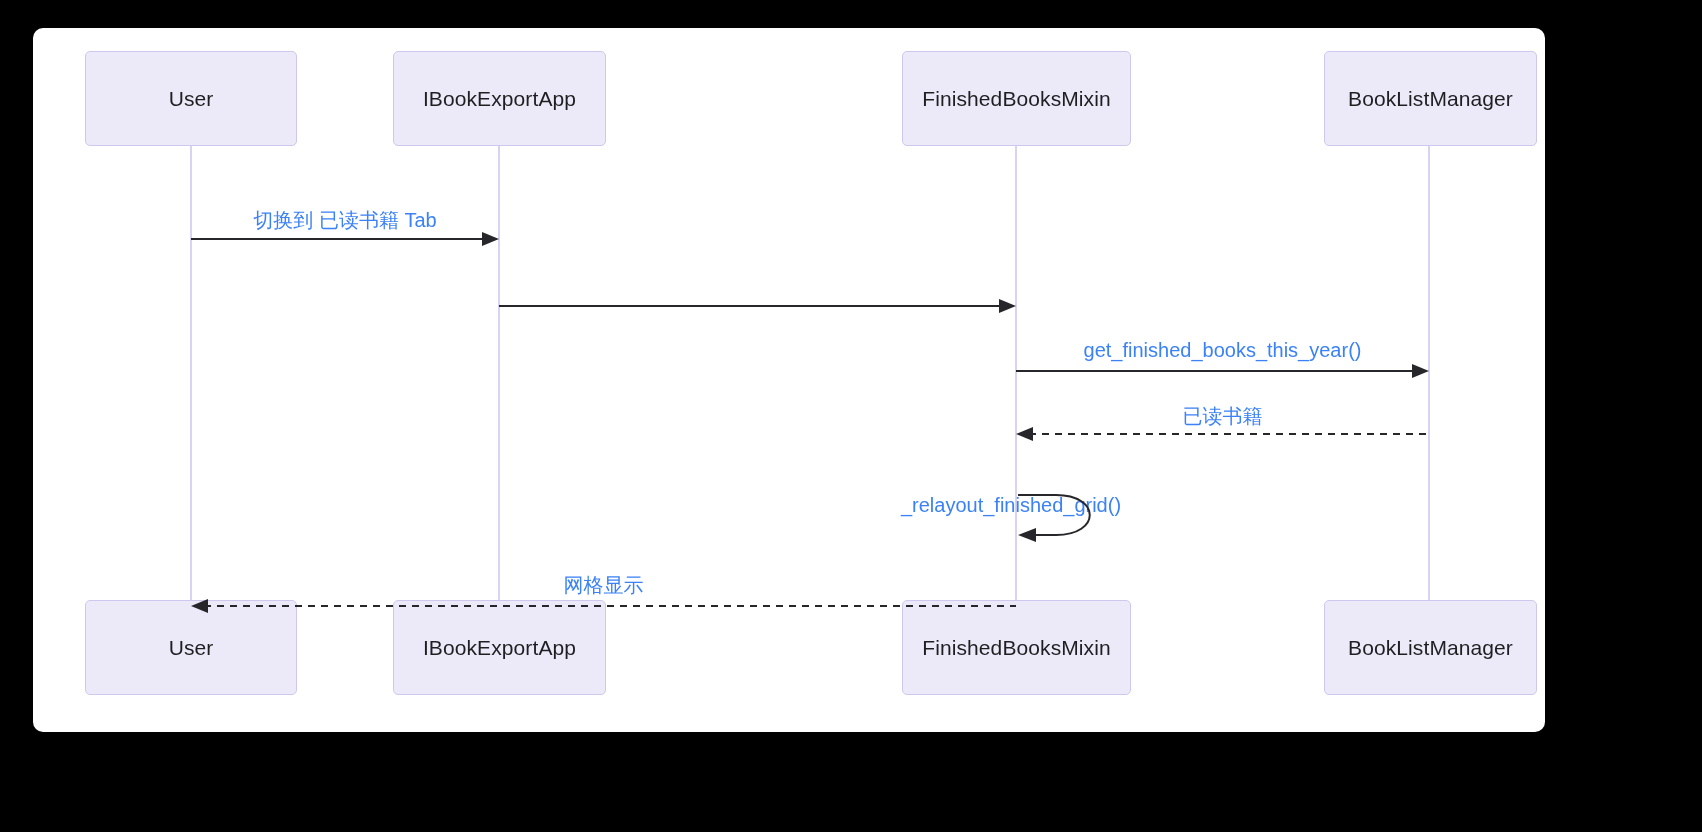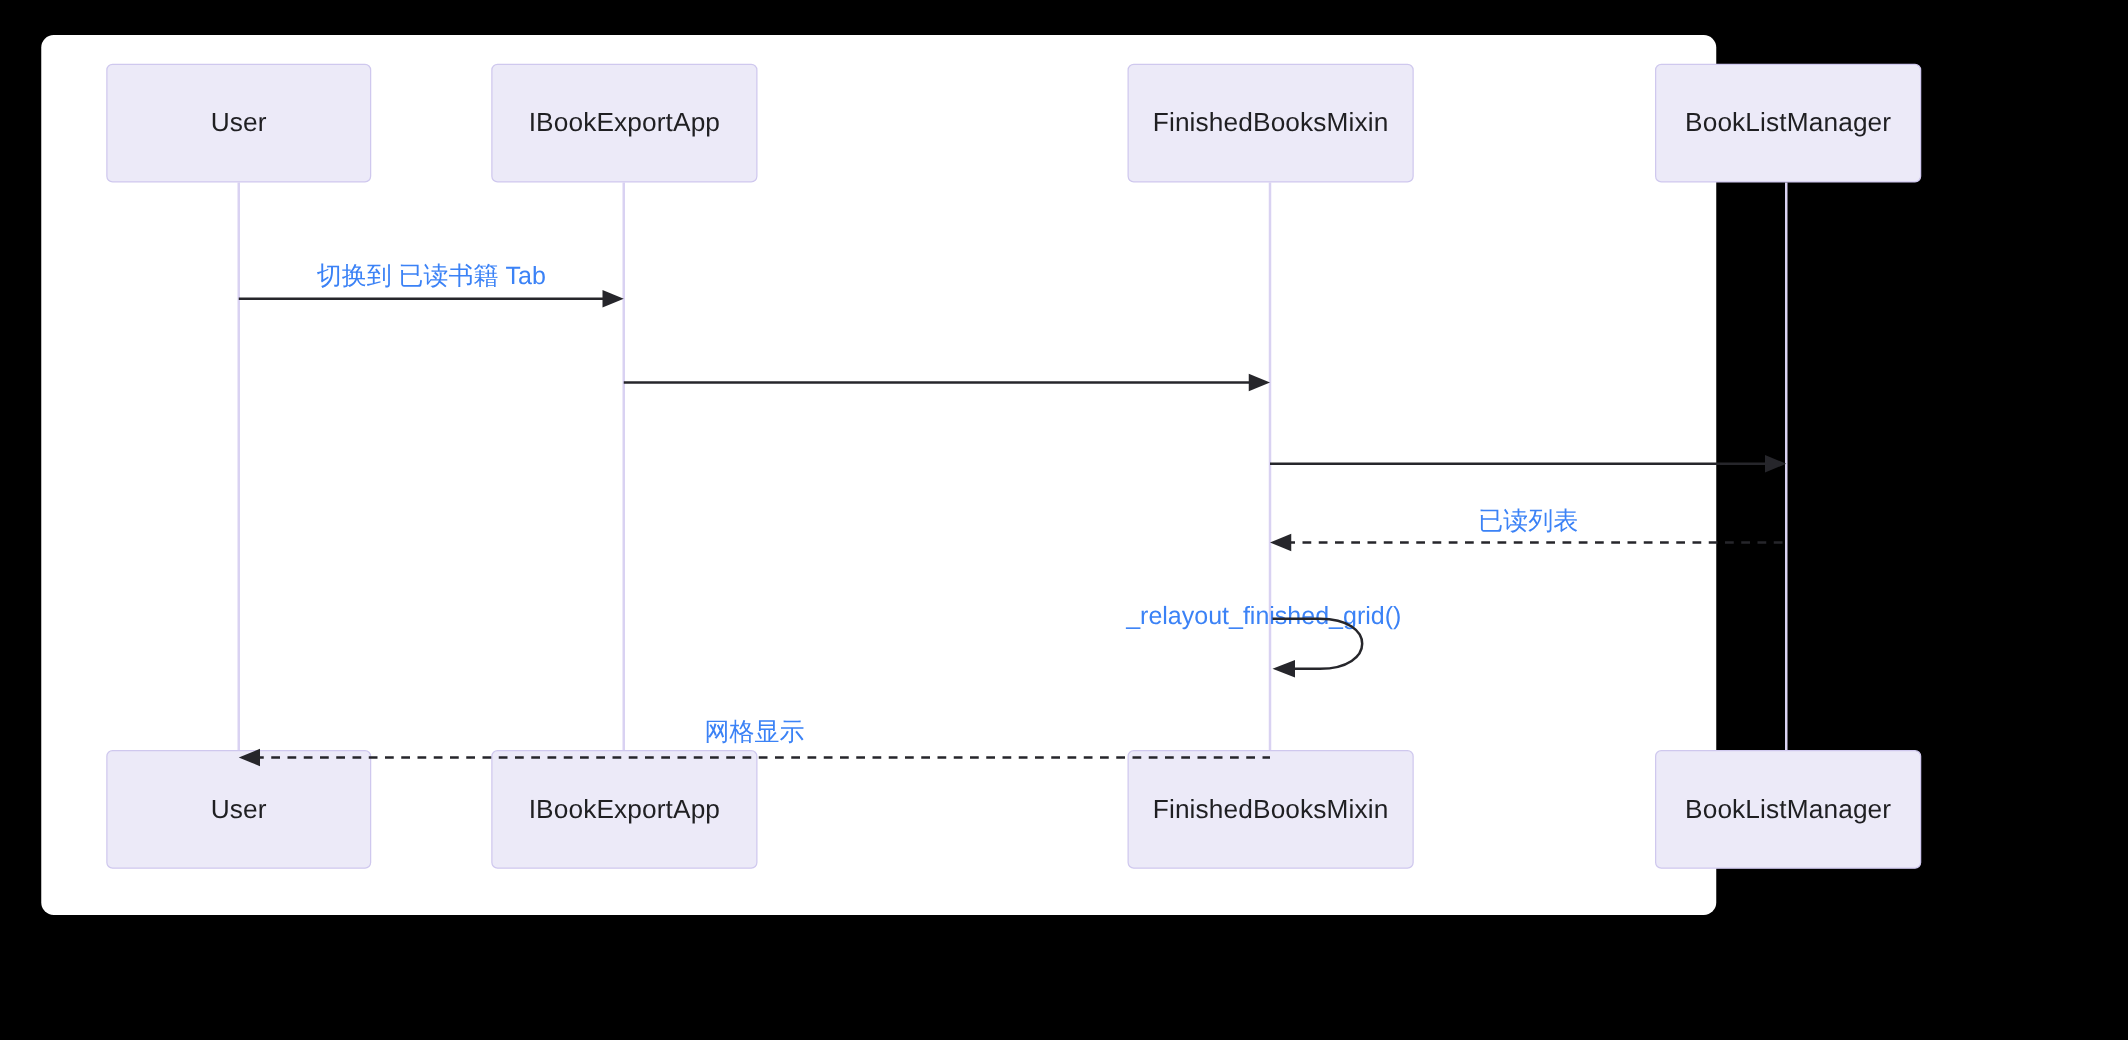--- a/index.html
+++ b/index.html
@@ -11,21 +11,21 @@
     width: 1702px;
     height: 832px;
     overflow: hidden;
     font-family: "Liberation Sans", "DejaVu Sans", sans-serif;
   }
 
   #canvas {
     position: absolute;
     left: 33px;
     top: 28px;
-    width: 1340px;
+    width: 1512px;
     height: 704px;
     background: #ffffff;
     border-radius: 10px;
   }
 
   #diagram {
     position: absolute;
     left: 0;
     top: 0;
     width: 1636px;
@@ -108,30 +108,31 @@
       </div>
       <div class="msg-label" style="top: 179px; left: 312px;">切换到 已读书籍 Tab</div>
       <svg class="msg-svg" width="308" height="20" style="left: 158px; top: 201px;">
         <line y1="10" y2="10" x1="0" x2="295" stroke="#26262b" stroke-width="2"></line>
         <path d="M 308 10 L 291 3 L 291 17 Z" fill="#26262b"></path>
       </svg>
       <svg class="msg-svg" width="517" height="20" style="left: 466px; top: 268px;">
         <line y1="10" y2="10" x1="0" x2="504" stroke="#26262b" stroke-width="2"></line>
         <path d="M 517 10 L 500 3 L 500 17 Z" fill="#26262b"></path>
       </svg>
+      <div class="msg-label" style="top: 311px; left: 1189.5px;">get_finished_books_this_year()</div>
       <svg class="msg-svg" width="413" height="20" style="left: 983px; top: 333px;">
         <line y1="10" y2="10" x1="0" x2="400" stroke="#26262b" stroke-width="2"></line>
         <path d="M 413 10 L 396 3 L 396 17 Z" fill="#26262b"></path>
       </svg>
-      <div class="msg-label" style="top: 375px; left: 1189.5px;">已读列表</div>
+      <div class="msg-label" style="top: 375px; left: 1189.5px;">已读书籍</div>
       <svg class="msg-svg" width="413" height="20" style="left: 983px; top: 396px;">
         <line y1="10" y2="10" x1="13" x2="413" stroke="#26262b" stroke-width="2" stroke-dasharray="7,6"></line>
         <path d="M 0 10 L 17 3 L 17 17 Z" fill="#26262b"></path>
       </svg>
-      <div class="msg-label" style="top: 454px; left: 978px;">_relayout_finished_grid()</div>
+      <div class="msg-label" style="top: 466px; left: 978px;">_relayout_finished_grid()</div>
       <svg class="loop-svg" width="110" height="55" style="left: 983px; top: 462px;">
         <path d="M 2 5 L 40 5 C 85 5 85 45 40 45 L 14 45" fill="none" stroke="#26262b" stroke-width="2"></path>
         <path d="M 2 45 L 20 38 L 20 52 Z" fill="#26262b"></path>
       </svg>
       <div class="msg-label" style="top: 544px; left: 570.5px;">网格显示</div>
       <svg class="msg-svg" width="825" height="20" style="left: 158px; top: 568px;">
         <line y1="10" y2="10" x1="13" x2="825" stroke="#26262b" stroke-width="2" stroke-dasharray="7,6"></line>
         <path d="M 0 10 L 17 3 L 17 17 Z" fill="#26262b"></path>
       </svg>
     </div>

